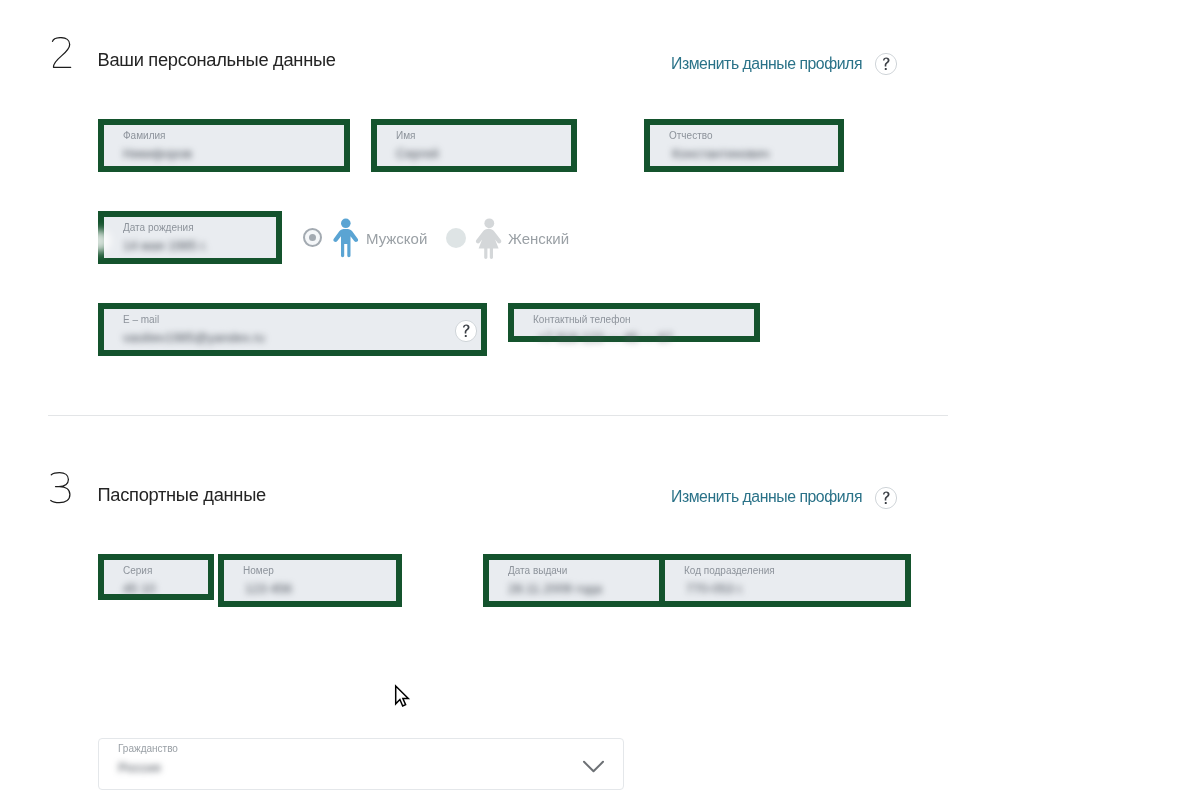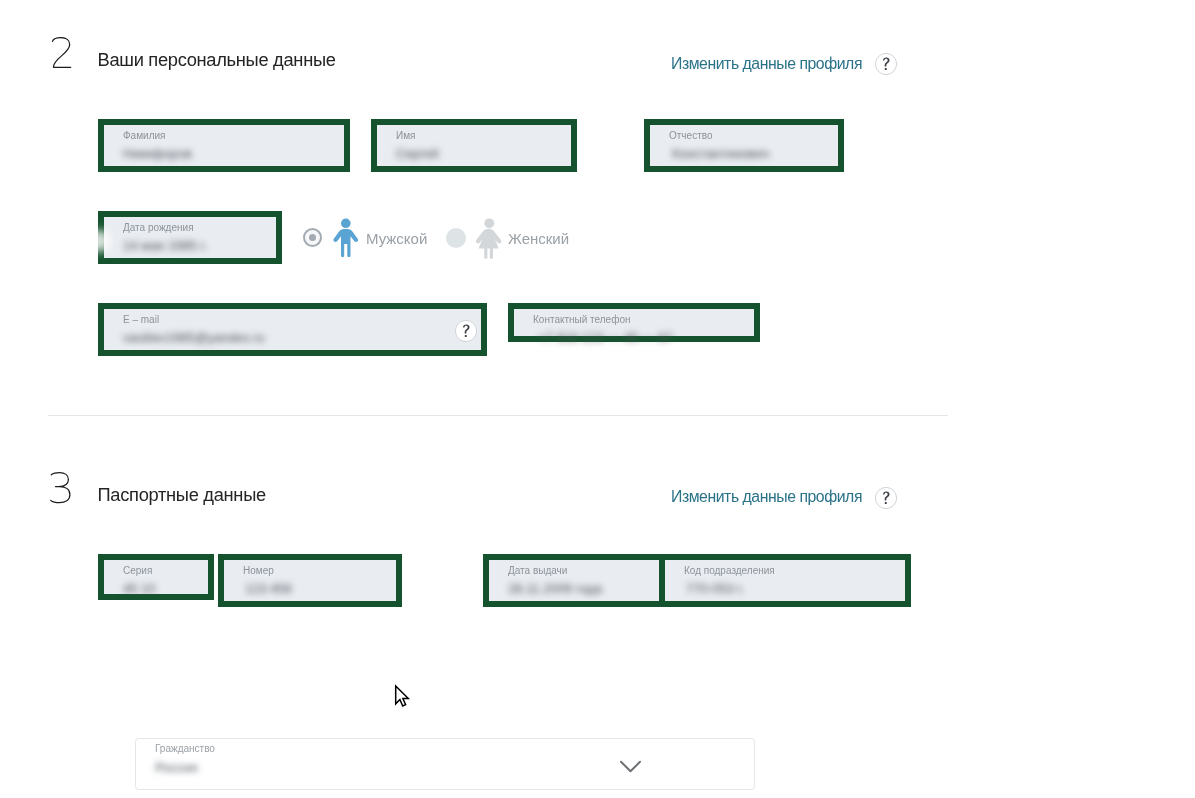--- a/index.html
+++ b/index.html
@@ -151,21 +151,21 @@
   <div class="field" style="left:439px;top:554px;width:184px;height:53px;margin-left:44px;">
     <div class="lbl">Дата выдачи</div>
     <div class="val">28.11.2009 года</div>
   </div>
   <div class="field" style="left:659px;top:554px;width:252px;height:53px;">
     <div class="lbl">Код подразделения</div>
     <div class="val" style="left:21px;">770-053 г.</div>
   </div>
 
 
-  <div class="field dropdown" style="left:98px;top:738px;width:620px;height:52px;margin-left:37px;">
+  <div class="field dropdown" style="left:98px;top:738px;width:526px;height:52px;">
     <div class="lbl">Гражданство</div>
     <div class="val">Россия</div>
     <svg class="chev" width="24" height="16" viewBox="0 0 24 16">
       <path d="M2.0 1.8 L11.5 11.3 L21.0 1.8" fill="none" stroke="#6d7175" stroke-width="2.0" stroke-linecap="round" stroke-linejoin="round"></path>
     </svg>
   </div>
 
   <svg class="cursor" style="left:394px;top:684px;" width="22" height="26" viewBox="0 0 22 26">
     <path d="M1.7 2.0 L1.7 19.8 L5.9 15.5 L8.7 22.0 L11.6 20.6 L8.9 14.5 L14.3 14.5 Z" fill="#ffffff" stroke="#000000" stroke-width="1.5" stroke-linejoin="miter" stroke-linecap="square"></path>
   </svg>

